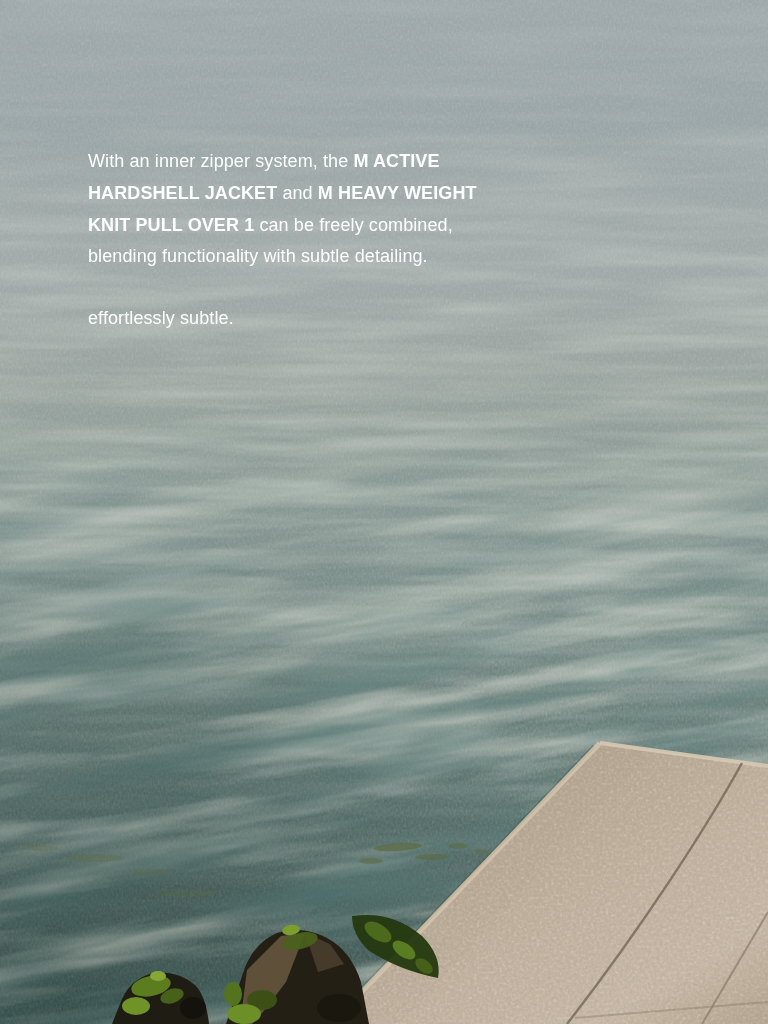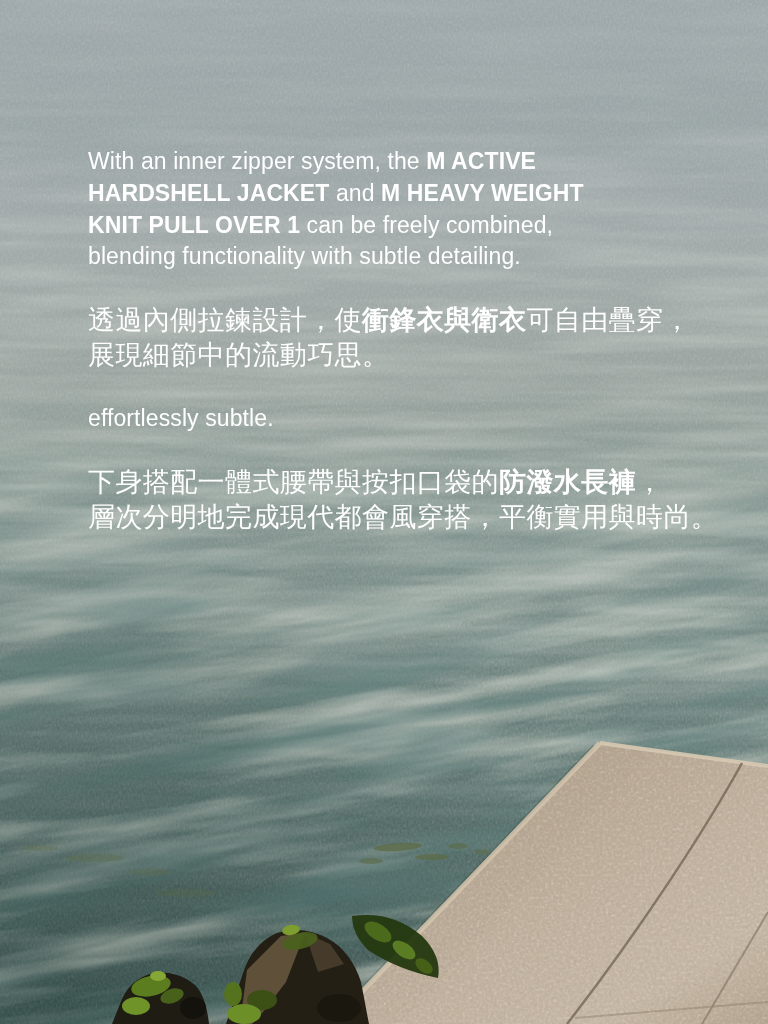--- a/index.html
+++ b/index.html
@@ -16,21 +16,21 @@
   }
   .copy {
     position: absolute;
     left: 88px; top: 146px;
     width: 650px;
     color: #ffffff;
     -webkit-font-smoothing: antialiased;
   }
   .para { white-space: pre; margin: 0 0 30px 0; }
   .para:last-child { margin-bottom: 0; }
-  .para.en { font-size: 23px; line-height: 31.8px; letter-spacing: 0.1px; font-weight: 400; }
+  .para.en { font-size: 18px; line-height: 31.8px; letter-spacing: 0.1px; font-weight: 400; }
   .para.zh { font-size: 27px;   line-height: 35px;   letter-spacing: 0.4px; font-weight: 400; }
   .para .bold { font-weight: 700; }
   .line { white-space: pre; }
 </style>
 </head>
 <body>
 
 <svg class="photo" width="768" height="1024" viewBox="0 0 768 1024" preserveAspectRatio="none" aria-hidden="true">
   <defs>
     <linearGradient id="gWater" x1="0" y1="0" x2="0" y2="1024" gradientUnits="userSpaceOnUse">
@@ -171,16 +171,14 @@
     <ellipse cx="482" cy="852" rx="8" ry="2.5" opacity="0.5"></ellipse>
     <ellipse cx="95" cy="858" rx="30" ry="4" opacity="0.35"></ellipse>
     <ellipse cx="150" cy="872" rx="22" ry="3.5" opacity="0.3"></ellipse>
     <ellipse cx="40" cy="848" rx="18" ry="3" opacity="0.3"></ellipse>
     <ellipse cx="185" cy="893" rx="30" ry="4" opacity="0.28"></ellipse>
   </g>
 </svg>
 
 <main class="copy">
     <div class="para en"><div class="line"><span>With an inner zipper system, the </span><span class="bold">M ACTIVE</span></div><div class="line"><span class="bold">HARDSHELL JACKET</span><span> and </span><span class="bold">M HEAVY WEIGHT</span></div><div class="line"><span class="bold">KNIT PULL OVER 1</span><span> can be freely combined,</span></div><div class="line"><span>blending functionality with subtle detailing.</span></div></div>
-    <div class="para zh"><div class="line"><span>透過內側拉鍊設計，使</span><span class="bold">衝鋒衣與衛衣</span><span>可自由疊穿，</span></div><div class="line"><span>展現細節中的流動巧思。</span></div></div>
     <div class="para en"><div class="line"><span>effortlessly subtle.</span></div></div>
-    <div class="para zh"><div class="line"><span>下身搭配一體式腰帶與按扣口袋的</span><span class="bold">防潑水長褲</span><span>，</span></div><div class="line"><span>層次分明地完成現代都會風穿搭，平衡實用與時尚。</span></div></div>
   </main>
 
 </body></html>

